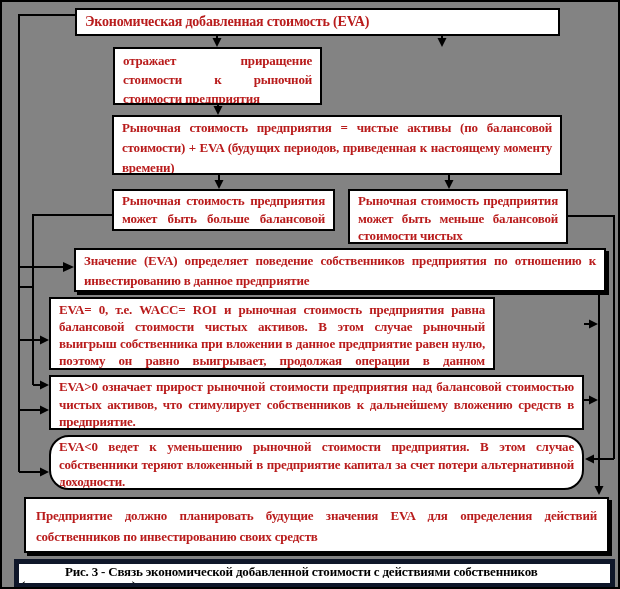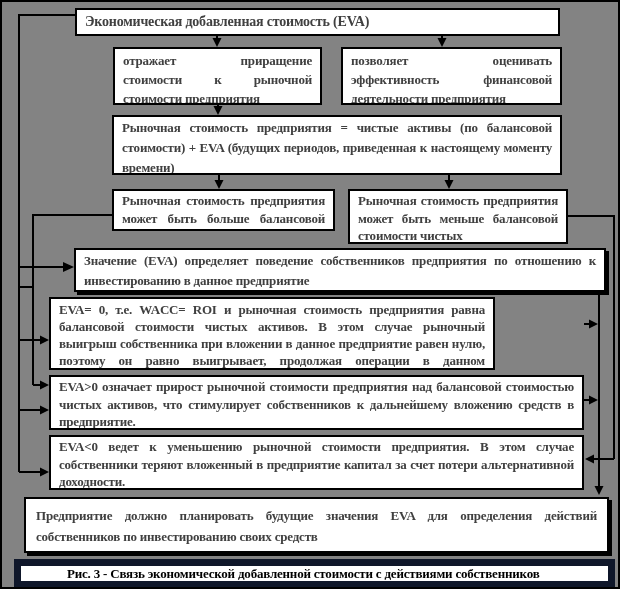--- a/index.html
+++ b/index.html
@@ -10,46 +10,46 @@
     border:2px solid #000;
     box-sizing:border-box;
     font-family:"Liberation Serif","DejaVu Serif",serif;
     overflow:hidden;
   }
   .box{
     position:absolute;
     background:#fff;
     border:2px solid #000;
     box-sizing:border-box;
-    color:#404040;
+    color:#b91c1c;
     font-weight:bold;
     font-size:13px;
     line-height:18px;
     text-align:justify;
     -moz-text-align-last:left;
     text-align-last:left;
     padding:2px 8px 0 8px;
     overflow:hidden;
     letter-spacing:-0.2px;
   }
   .shadowed{box-shadow:3px 3px 0 #000;}
   #title-box{left:73px;top:6px;width:485px;height:28px;text-align:center;font-size:14px;line-height:22px;padding-top:1px;}
   #reflects-box{left:111px;top:45px;width:209px;height:58px;line-height:19px;}
   #allows-box{left:339px;top:45px;width:221px;height:58px;line-height:19px;}
   #market-value-box{left:110px;top:113px;width:450px;height:60px;line-height:20px;padding-top:1px;}
   #greater-box{left:110px;top:187px;width:223px;height:42px;line-height:17.5px;padding-top:1px;}
   #less-box{left:340px;top:187px;width:220px;height:55px;line-height:17.5px;padding-top:1px;margin-left:6px;}
   #meaning-box{left:72px;top:246px;width:532px;height:44px;line-height:20px;padding-top:1px;}
   #eva-zero-box{left:47px;top:295px;width:446px;height:73px;line-height:17px;padding-top:2px;}
   #eva-pos-box{left:47px;top:373px;width:535px;height:55px;line-height:17.5px;padding-top:1px;}
-  #eva-neg-box{left:47px;top:433px;width:535px;height:55px;line-height:17.5px;padding-top:1px;}
+  #eva-neg-box{left:47px;top:433px;width:535px;height:55px;line-height:17.5px;padding-top:1px;border-radius:20px;}
   #conclusion-box{left:22px;top:495px;width:585px;height:56px;line-height:21px;padding:6px 10px 0 10px;}
   #caption-bar{
     position:absolute;left:12px;top:557px;width:601px;height:29px;
-    background:#fff;border:7px solid #0f172a;box-sizing:border-box;
+    background:#fff;border:5px solid #0f172a;box-sizing:border-box;
     color:#000;font-weight:bold;font-size:13px;line-height:14px;
     padding-top:1px;overflow:hidden;letter-spacing:-0.2px;
   }
   #caption-line1{text-indent:46px;white-space:nowrap;}
   #caption-line2{text-indent:2px;white-space:nowrap;}
   #connector-svg{position:absolute;left:0;top:0;width:620px;height:589px;}
 </style>
 </head>
 <body>
 
@@ -96,21 +96,20 @@
       <polygon points="596,322 587,317.5 587,326.5"></polygon>
       <polygon points="596,398 587,393.5 587,402.5"></polygon>
       <polygon points="583,457 592,452.5 592,461.5"></polygon>
     </g>
   </svg>
 
   <div class="box" id="title-box">Экономическая добавленная стоимость (EVA)</div>
 
   <div class="box" id="reflects-box">отражает приращение стоимости к рыночной стоимости предприятия</div>
 
-  <div class="box" id="allows-box">позволяет оценивать эффективность финансовой деятельности предприятия</div>
 
   <div class="box" id="market-value-box">Рыночная стоимость предприятия = чистые активы (по балансовой стоимости) + EVA (будущих периодов, приведенная к настоящему моменту времени)</div>
 
   <div class="box" id="greater-box">Рыночная стоимость предприятия может быть больше балансовой стоимости чистых</div>
 
   <div class="box" id="less-box">Рыночная стоимость предприятия может быть меньше балансовой стоимости чистых</div>
 
   <div class="box shadowed" id="meaning-box">Значение (EVA) определяет поведение собственников предприятия по отношению к инвестированию в данное предприятие</div>
 
   <div class="box" id="eva-zero-box">EVA= 0, т.е. WACC= ROI и рыночная стоимость предприятия равна балансовой стоимости чистых активов. В этом случае рыночный выигрыш собственника при вложении в данное предприятие равен нулю, поэтому он равно выигрывает, продолжая операции в данном предприятии или вкладывая средства в банковские</div>

